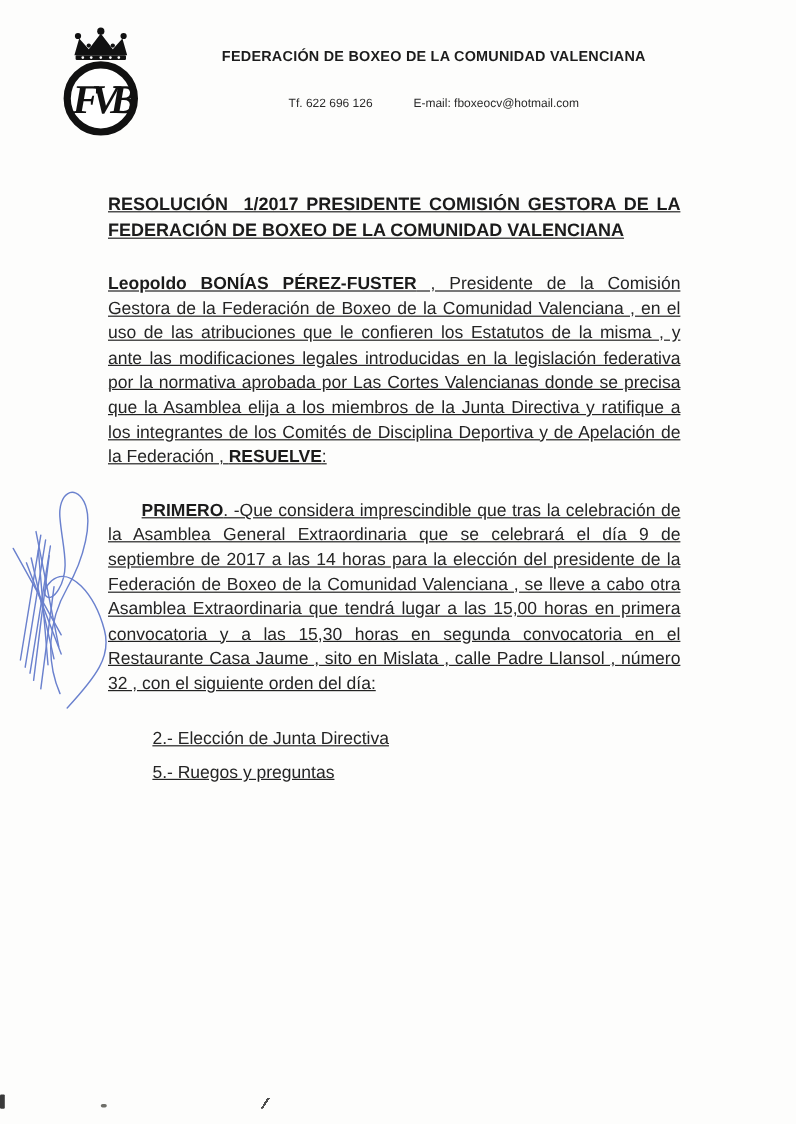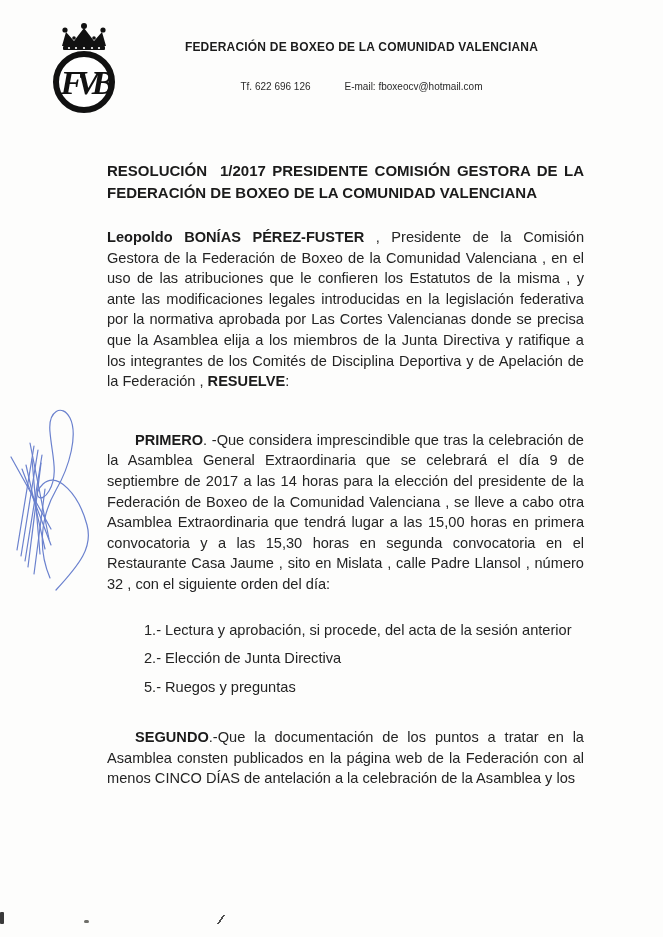--- a/index.html
+++ b/index.html
@@ -15,32 +15,33 @@
   
   .letterhead{position:absolute;top:20px;left:0;width:663px;height:110px;}
   .logo{position:absolute;left:52px;top:2px;width:64px;height:96px;}
   .head-text{position:absolute;left:110px;right:50px;top:20px;text-align:center;}
   .org-name{font-weight:bold;font-size:12px;letter-spacing:.2px;color:#1c1c1c;}
   .address{font-size:10px;margin-top:10px;color:#2a2a2a;}
   .contact{font-size:10px;margin-top:27px;color:#2a2a2a;}
   .contact .gap{display:inline-block;width:34px;}
   
   .doc{
-    position:absolute;left:107px;top:160px;width:477px;
+    position:absolute;left:90px;top:160px;width:477px;
     font-size:14.6px;line-height:20.6px;
     text-align:justify;
+    text-decoration:underline;
   }
   .title{font-weight:bold;font-size:15px;line-height:21.5px;color:#1b1b1b;margin:0 0 24px 0;}
   .title .t-line1{text-align:justify;text-align-last:justify;}
   .title .t-line2{text-align:left;}
   .para{margin:0 0 25px 0;}
   .para.indent{text-indent:28px;}
   .agenda-item{margin:0 0 8px 0;text-indent:37px;}
   .agenda{margin:2px 0 0 0;}
-  .mb-lg{margin-bottom:38px;}
+  .mb-lg{margin-bottom:24px;}
   .mt-lg{margin-top:30px;}
   b{color:#1b1b1b;}
   
   .signature{position:absolute;left:4px;top:398px;width:100px;height:205px;pointer-events:none;}
   
   .artifact-bar{position:absolute;left:0;top:912px;width:4px;height:12px;background:#3a3a3a;border-radius:1px;}
   .artifact-dot{position:absolute;left:84px;top:920px;width:5px;height:3px;background:#4a4a44;border-radius:2px;opacity:.8;}
   .artifact-tick{
     position:absolute;left:215px;top:915px;width:12px;height:9px;
     background:linear-gradient(123deg, transparent 44%, #2e2e2e 44%, #2e2e2e 56%, transparent 56%);
@@ -104,26 +105,24 @@
     <h1 class="title">
       <div class="t-line1">RESOLUCIÓN&nbsp; 1/2017 PRESIDENTE COMISIÓN GESTORA DE LA</div>
       <div class="t-line2">FEDERACIÓN DE BOXEO DE LA COMUNIDAD VALENCIANA</div>
     </h1>
 
     <p class="para mb-lg"><b>Leopoldo BONÍAS PÉREZ-FUSTER</b><span> , Presidente de la Comisión Gestora de la Federación de Boxeo de la Comunidad Valenciana , en el uso de las atribuciones que le confieren los Estatutos de la misma , y ante las modificaciones legales introducidas en la legislación federativa por la normativa aprobada por Las Cortes Valencianas donde se precisa que la Asamblea elija a los miembros de la Junta Directiva y ratifique a los integrantes de los Comités de Disciplina Deportiva y de Apelación de la Federación , </span><b>RESUELVE</b><span>:</span></p>
 
     <p class="para indent"><b>PRIMERO</b><span>. -Que considera imprescindible que tras la celebración de la Asamblea General Extraordinaria que se celebrará el día 9 de septiembre de 2017 a las 14 horas para la elección del presidente de la Federación de Boxeo de la Comunidad Valenciana , se lleve a cabo otra Asamblea Extraordinaria que tendrá lugar a las 15,00 horas en primera convocatoria y a las 15,30 horas en segunda convocatoria en el Restaurante Casa Jaume , sito en Mislata , calle Padre Llansol , número 32 , con el siguiente orden del día:</span></p>
 
     <div class="agenda">
-      <p class="agenda-item">1.- Lectura y aprobación, si procede, del acta de la sesión anterior</p>
       <p class="agenda-item">2.- Elección de Junta Directiva</p>
       <p class="agenda-item">5.- Ruegos y preguntas</p>
     </div>
 
-    <p class="para indent mt-lg"><b>SEGUNDO</b><span>.-Que la documentación de los puntos a tratar en la Asamblea consten publicados en la página web de la Federación con al menos CINCO DÍAS de antelación a la celebración de la Asamblea y los</span></p>
 
   </main>
 
   <div class="artifact-bar"></div>
   <div class="artifact-dot"></div>
   <div class="artifact-tick"></div>
 
 </div>
 
 </body></html>

